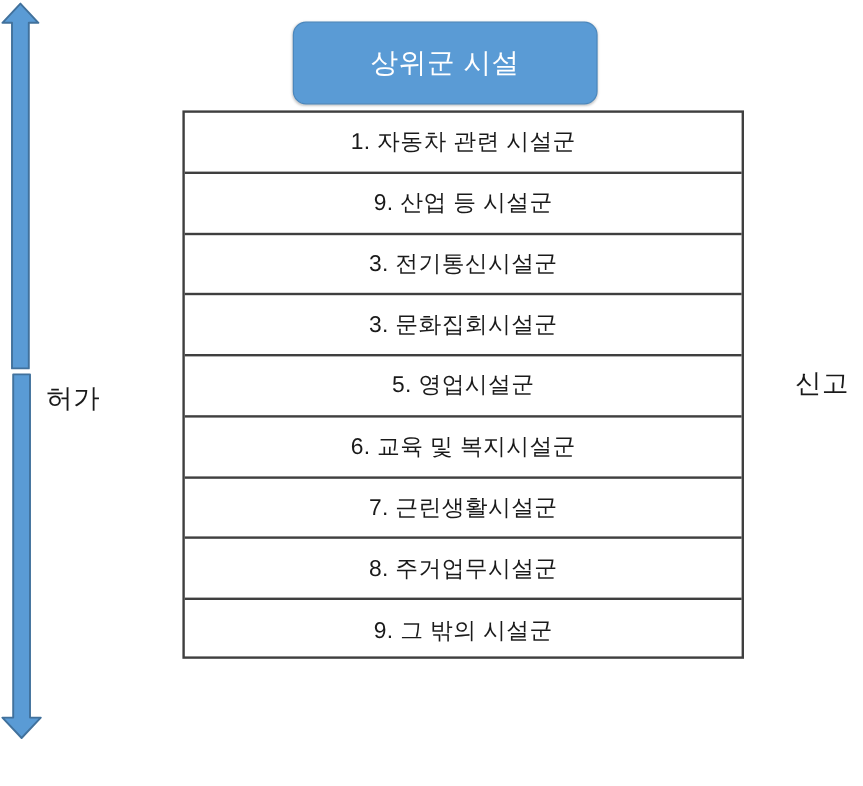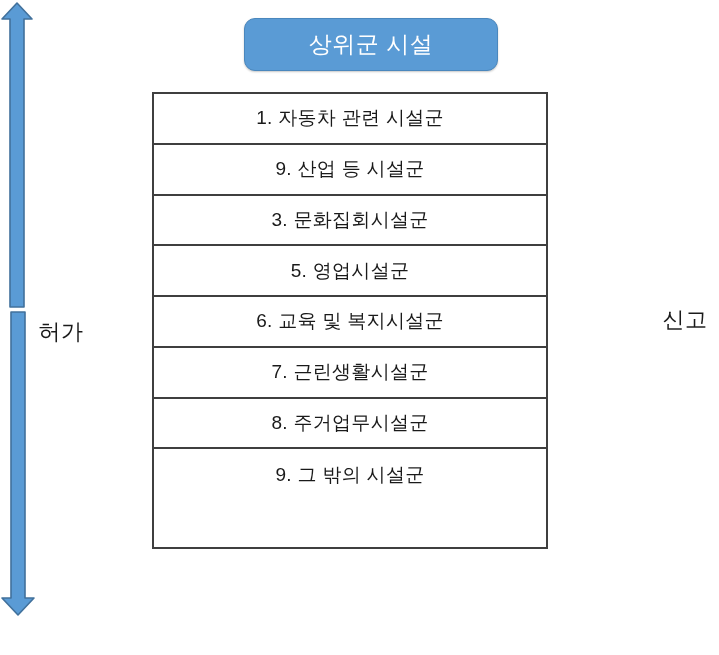--- a/index.html
+++ b/index.html
@@ -20,42 +20,42 @@
     height: 655px;
     background: #ffffff;
     overflow: hidden;
   }
 
   
   .badge {
     position: absolute;
     left: 244px;
     width: 254px;
-    height: 53px;
+    height: 69px;
     box-sizing: border-box;
     background: #5A9BD5;
     border: 1px solid #4A87BD;
     border-radius: 11px;
     display: flex;
     align-items: center;
     justify-content: center;
     color: #ffffff;
     font-size: 23px;
     letter-spacing: 0.5px;
     box-shadow: 0 1px 2px rgba(0,0,0,0.22);
   }
   .badge-top    { top: 18px; }
   .badge-bottom { top: 576px; }
 
   
   #facility-table {
     position: absolute;
     left: 152px;
     top: 92px;
-    width: 396px;
+    width: 468px;
     height: 457px;
     box-sizing: border-box;
     border: 2px solid #3F3F3F;
     border-collapse: collapse;
     background: #ffffff;
   }
   #facility-table .row {
     box-sizing: border-box;
     height: 50.78px;
     border-bottom: 2px solid #3F3F3F;
@@ -100,20 +100,21 @@
     <svg class="arrow-svg" width="34" height="310" viewBox="0 0 34 310">
       <polygon points="17,3 32,19 24,19 24,307 10,307 10,19 2,19" fill="#5A9BD5" stroke="#41719C" stroke-width="1.6" stroke-linejoin="round"></polygon>
     </svg>
   </div>
 
   <div class="side-label" id="label-permit">허가</div>
 
   <div id="facility-table">
     <div class="row">1. 자동차 관련 시설군</div>
     <div class="row">9. 산업 등 시설군</div>
+    <div class="row">3. 전기통신시설군</div>
     <div class="row">3. 문화집회시설군</div>
     <div class="row">5.  영업시설군</div>
     <div class="row">6. 교육 및 복지시설군</div>
     <div class="row">7. 근린생활시설군</div>
     <div class="row">8. 주거업무시설군</div>
     <div class="row">9. 그 밖의 시설군</div>
   </div>
 
   <div id="arrow-down-wrap">
     <svg class="arrow-svg" width="36" height="308" viewBox="0 0 36 308">

